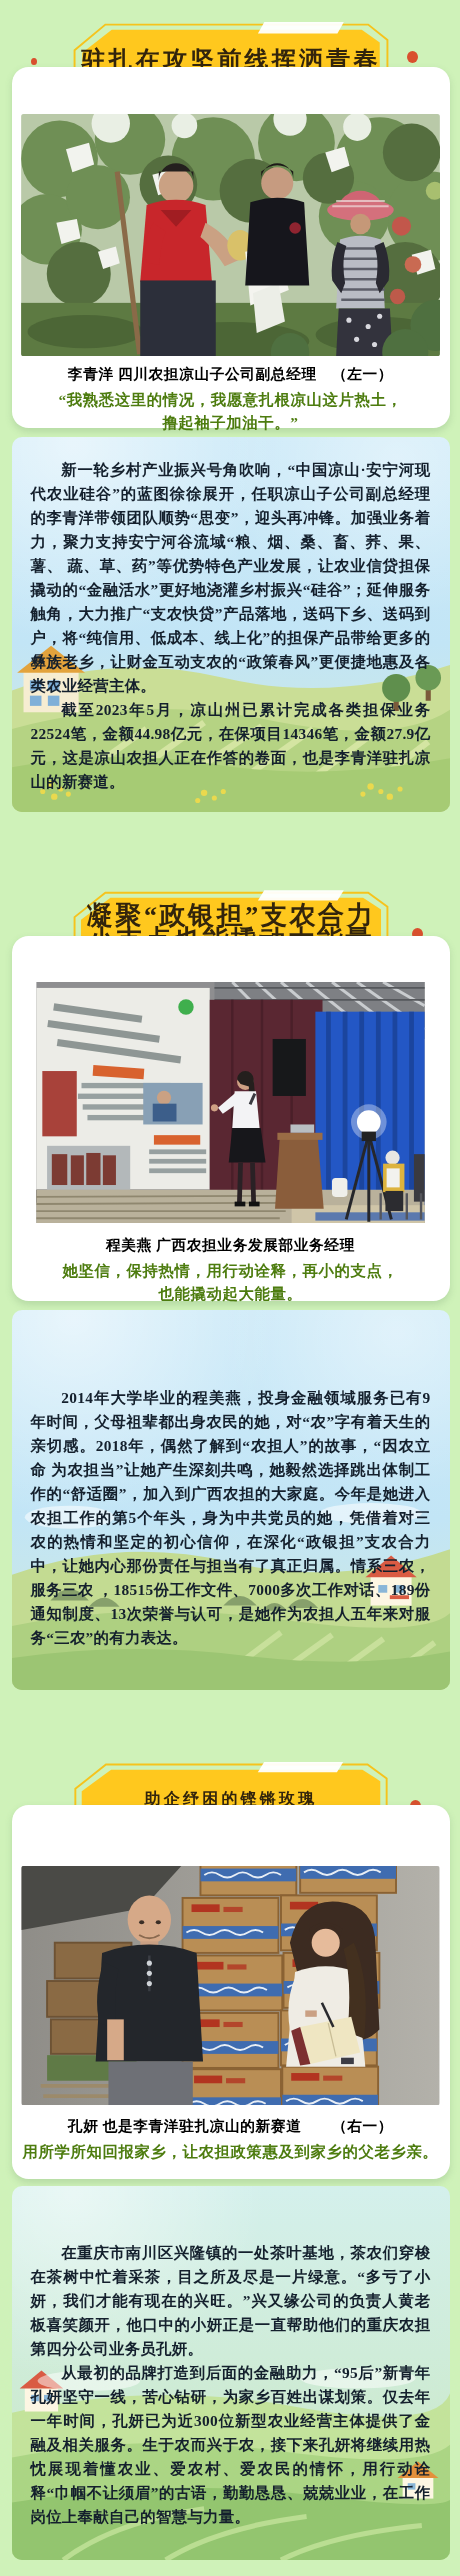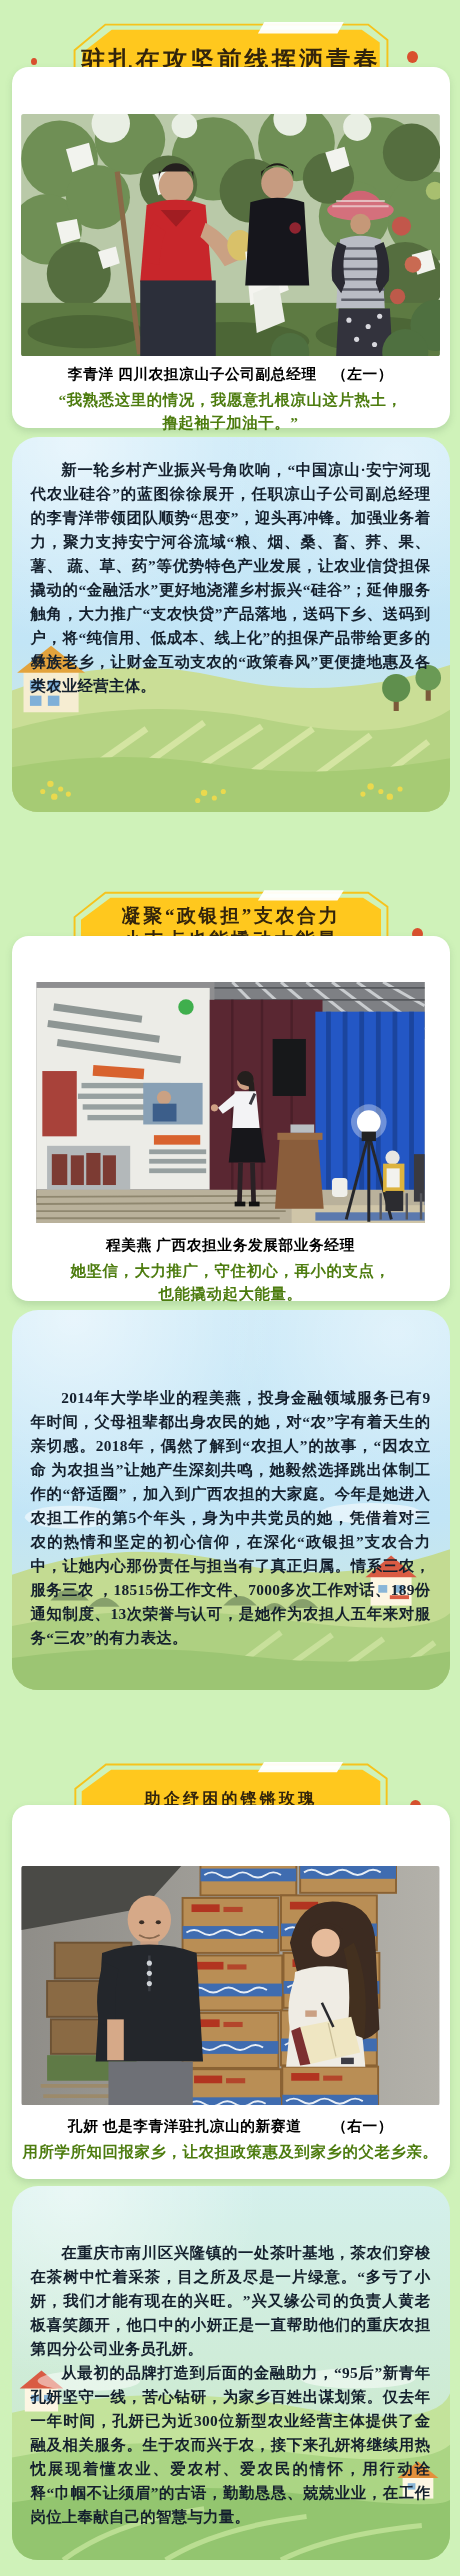--- a/index.html
+++ b/index.html
@@ -6,35 +6,35 @@
   #page{position:relative;width:461px;height:2576px;overflow:hidden;
         font-family:Liberation Serif, serif;background:#cff2b9;}
 
   
   .banner{position:absolute;left:0;width:461px;}
   .banner-box{position:absolute;left:72px;width:318px;}
   .banner-text{position:absolute;left:72px;width:318px;top:0;height:100%;
     display:flex;flex-direction:column;align-items:center;justify-content:center;
     color:#32240c;font-weight:900;text-align:center;}
   .banner-text .t1{font-size:24px;letter-spacing:3.2px;line-height:29.4px;}
-  .banner-text .t2{font-size:19px;letter-spacing:2.6px;line-height:24px;}
+  .banner-text .t2{font-size:26px;letter-spacing:2.6px;line-height:24px;}
 
   .dot{position:absolute;border-radius:50%;background:#d9502e;}
 
   
   .white-card{position:absolute;left:11.5px;width:438px;background:#ffffff;
     border-radius:16.6px;box-shadow:0 3.2px 7.7px rgba(96,138,96,.22);
     box-sizing:border-box;}
   .photo{position:absolute;left:9.6px;border-radius:2.6px;overflow:hidden;display:block;}
   .caption{position:absolute;left:0;width:100%;text-align:center;}
   .cap-name{font-size:14.7px;font-weight:700;color:#000000;letter-spacing:0.6px;}
   .cap-quote{margin-top:5.1px;font-size:15.4px;font-weight:800;color:#4d7c0f;line-height:22.4px;letter-spacing:0.6px;}
 
   
-  .blue-card{position:absolute;left:11.5px;width:438px;border-radius:26px;overflow:hidden;
+  .blue-card{position:absolute;left:11.5px;width:438px;border-radius:10px;overflow:hidden;
     background:
       radial-gradient(ellipse at 14% 2%, rgba(255,255,255,.55), rgba(255,255,255,0) 38%),
       radial-gradient(ellipse at 88% 6%, rgba(255,255,255,.4), rgba(255,255,255,0) 32%),
       linear-gradient(#cdeaf8 0%, #c2e5f6 55%, #cfe9d9 100%);}
   .blue-card.greenish{background:
       radial-gradient(ellipse at 14% 2%, rgba(255,255,255,.5), rgba(255,255,255,0) 36%),
       linear-gradient(#d4f0ec 0%, #cfecd9 45%, #c8e7c0 100%);}
   .illu{position:absolute;left:0;bottom:0;width:100%;display:block;}
   .body-text{position:relative;z-index:2;padding:0 19px;box-sizing:border-box;}
   .body-text p{margin:0;font-size:15.4px;font-weight:700;color:#14202d;
@@ -211,20 +211,21 @@
           <circle cx="330" cy="248" r="4"></circle>
           <circle cx="560" cy="240" r="5"></circle>
           <circle cx="576" cy="248" r="4"></circle>
           <circle cx="548" cy="252" r="4"></circle>
           <circle cx="590" cy="256" r="5"></circle>
           <circle cx="606" cy="244" r="4"></circle>
         </g>
     </svg>
     <div class="body-text" style="padding-top:20.5px;">
       <p>新一轮乡村产业振兴号角吹响，“中国凉山·安宁河现代农业硅谷”的蓝图徐徐展开，任职凉山子公司副总经理的李青洋带领团队顺势“思变”，迎头再冲锋。加强业务着力，聚力支持安宁河谷流域“粮、烟、桑、畜、荞、果、薯、 蔬、草、药”等优势特色产业发展，让农业信贷担保撬动的“金融活水”更好地浇灌乡村振兴“硅谷”；延伸服务触角，大力推广“支农快贷”产品落地，送码下乡、送码到户，将“纯信用、低成本、线上化”的担保产品带给更多的彝族老乡，让财金互动支农的“政策春风”更便捷地惠及各类农业经营主体。</p>
+      <p>截至2023年5月，凉山州已累计完成各类担保业务22524笔，金额44.98亿元，在保项目14346笔，金额27.9亿元，这是凉山农担人正在作答的卷面，也是李青洋驻扎凉山的新赛道。</p>
     </div>
   </div>
 
   <div class="banner" style="top:890px;height:76px;">
     <svg class="banner-box" width="318" height="76" viewBox="0 0 496 118">
       <polygon points="52,4 462,4 492,26 492,92 468,114 24,114 4,92 4,42" fill="none" stroke="#f6c31c" stroke-width="3"></polygon>
       <polygon points="60,12 454,12 482,30 482,88 460,104 34,104 14,86 14,46" fill="#ffc81e"></polygon>
       <polygon points="300,0 424,0 414,16 290,16" fill="#ffffff" opacity=".95"></polygon>
       <polygon points="206,102 282,102 276,118 200,118" fill="#ffffff" opacity=".95"></polygon>
     </svg>
@@ -350,21 +351,21 @@
             <line x1="580" y1="356" x2="580" y2="400"></line>
             <line x1="624" y1="356" x2="624" y2="400"></line>
             <line x1="648" y1="356" x2="648" y2="400"></line>
           </g>
       </g>
       <rect x="498" y="330" width="26" height="32" rx="6" fill="#efefea"></rect>
     </svg>
     <div class="caption" style="top:300px;">
       <div class="cap-name">程美燕 广西农担业务发展部业务经理</div>
       <div class="cap-quote">
-        <div>她坚信，大力推广，守住初心，再小的支点，</div>
+        <div>她坚信，保持热情，用行动诠释，再小的支点，</div>
         <div>也能撬动起大能量。</div>
       </div>
     </div>
   </div>
 
   <div class="blue-card" style="top:1310px;height:380px;">
     <svg class="illu" height="192" viewBox="0 0 684 300" preserveAspectRatio="none">
       <path d="M0,120 Q170,60 340,100 T684,80 L684,300 L0,300 Z" fill="#c3db92"></path>
       <g fill="#87a06b">
           <path d="M60,160 q30,-36 60,0 Z"></path>

